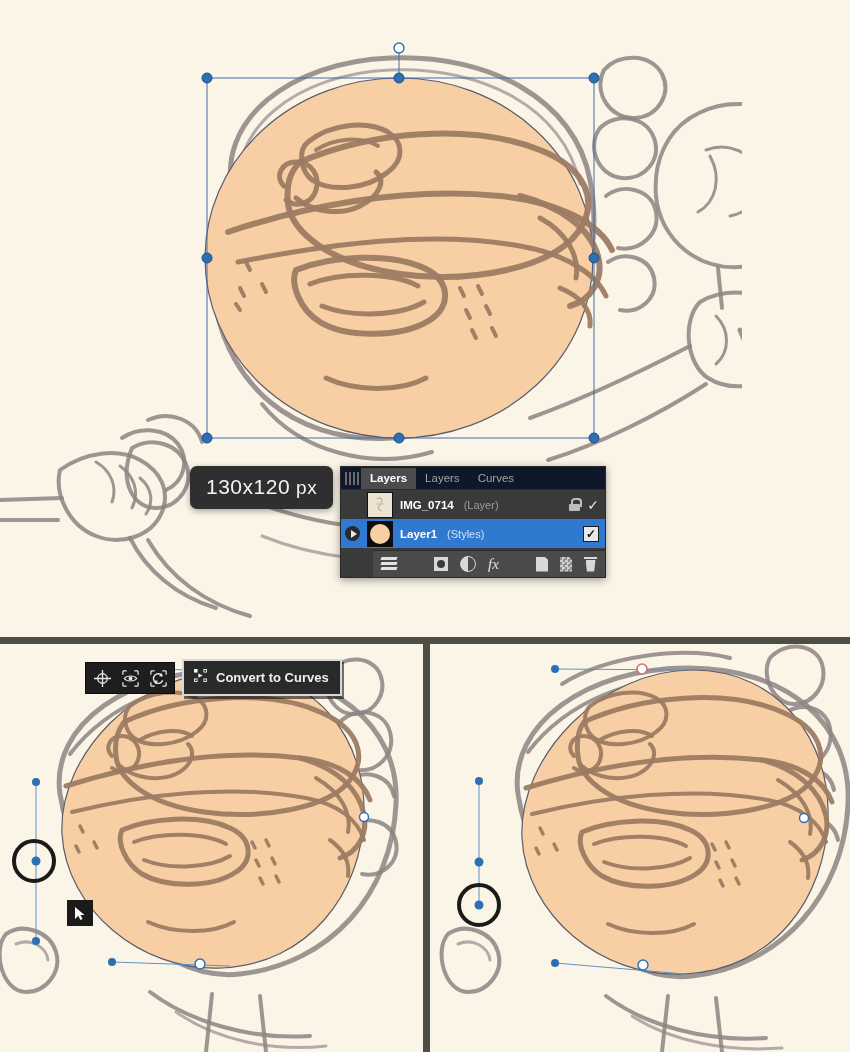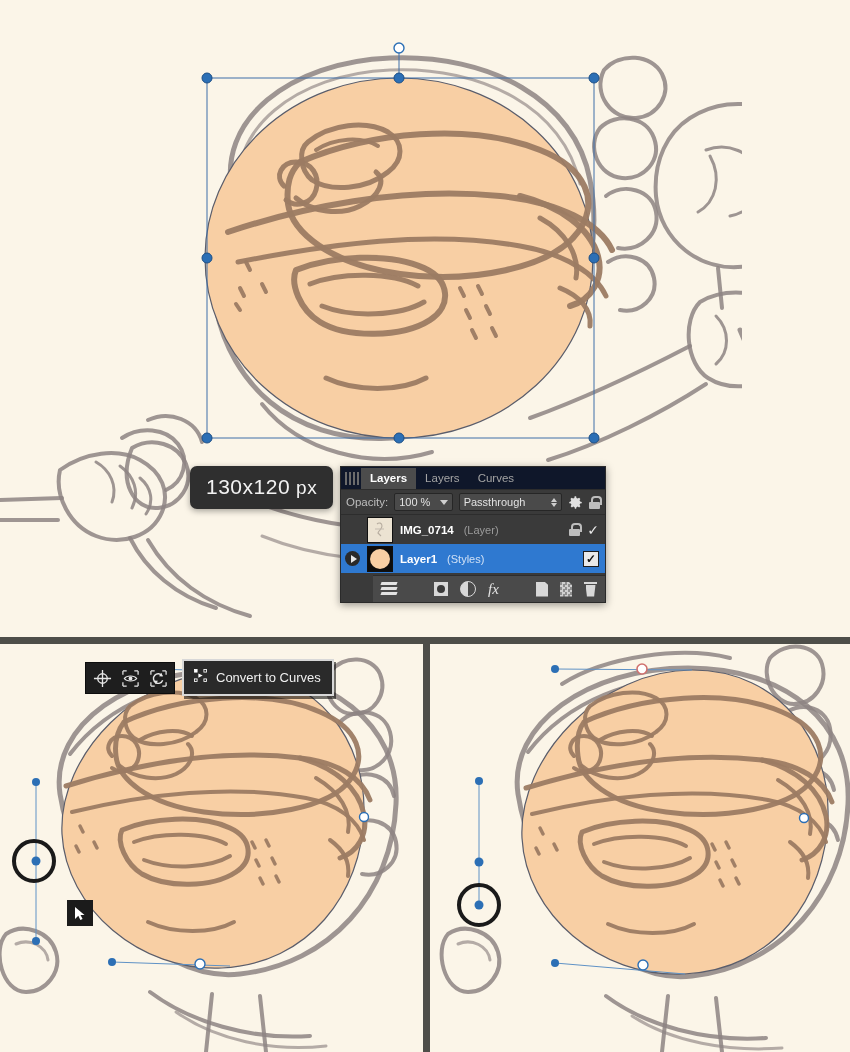--- a/index.html
+++ b/index.html
@@ -118,20 +118,21 @@
   
   #mini-toolbar{position:absolute;left:85px;top:662px;display:flex;align-items:center;}
   .mt-group{background:#1e1e1e;border:1px solid #0d0d0d;display:flex;align-items:center;height:30px;padding:0 5px;gap:6px;}
   .mt-btn{width:22px;height:22px;display:flex;align-items:center;justify-content:center;}
   .mt-svg{display:block;}
   #convert-btn{
     position:absolute;left:182px;top:659px;
     background:#2a2a2a;border:2px solid #d8d8d8;
     height:33px;display:flex;align-items:center;gap:7px;padding:0 11px 0 8px;
     box-shadow:2px 3px 0 rgba(0,0,0,.55);
+    font-weight:bold;
   }
   #convert-btn .lbl{color:#f0f0f0;font-size:13px;white-space:nowrap;}
 
   
   .cursorbox{position:absolute;width:26px;height:26px;background:#1b1b1b;display:flex;align-items:center;justify-content:center;}
   .cursorbox svg{display:block;}
 
   
   #watermark{
     position:absolute;right:12px;bottom:14px;
@@ -257,43 +258,20 @@
 
     <div id="layers-panel">
 
       <div class="lp-tabs">
         <div class="lp-grip"></div>
         <div class="lp-tab active">Layers</div>
         <div class="lp-tab">Layers</div>
         <div class="lp-tab">Curves</div>
       </div>
 
-      <div class="lp-opacity">
-        <div class="lp-lbl">Opacity:</div>
-        <div class="lp-combo w1">
-          <span>100 %</span>
-          <span class="caret"></span>
-        </div>
-        <div class="lp-combo w2">
-          <span>Passthrough</span>
-          <span class="spin">
-              <i class="up"></i>
-              <i class="dn"></i>
-            </span>
-        </div>
-        <span class="fi">
-          <svg width="15" height="15" viewBox="0 0 24 24">
-              <path fill="#e0e0e0" d="M12 8.5A3.5 3.5 0 1 0 12 15.5A3.5 3.5 0 1 0 12 8.5M10.6 2l-.5 2.6-2 .9-2.3-1.3-2 2 1.3 2.3-.9 2L2 11l0 2 2.6.5.9 2-1.3 2.3 2 2 2.3-1.3 2 .9L11 22h2l.5-2.6 2-.9 2.3 1.3 2-2-1.3-2.3.9-2L22 13v-2l-2.6-.5-.9-2 1.3-2.3-2-2-2.3 1.3-2-.9L13 2z"></path>
-            </svg>
-        </span>
-        <span class="lockicon">
-          <span class="shackle"></span>
-            <span class="body"></span>
-        </span>
-      </div>
 
       <div class="lp-list">
 
         <div class="lp-row">
           <span class="spacer15"></span>
           <span class="thumb">
             <svg width="24" height="24" viewBox="0 0 24 24">
                 <rect width="24" height="24" fill="#ece3d2"></rect>
                 <path d="M9 6 C11 4 14 5 14 8 C14 11 11 12 10 15 L13 18" stroke="#b7ada0" fill="none" stroke-width="1.1"></path>
                 <path d="M7 11 L16 11" stroke="#c4bbb0" stroke-width="1"></path>

